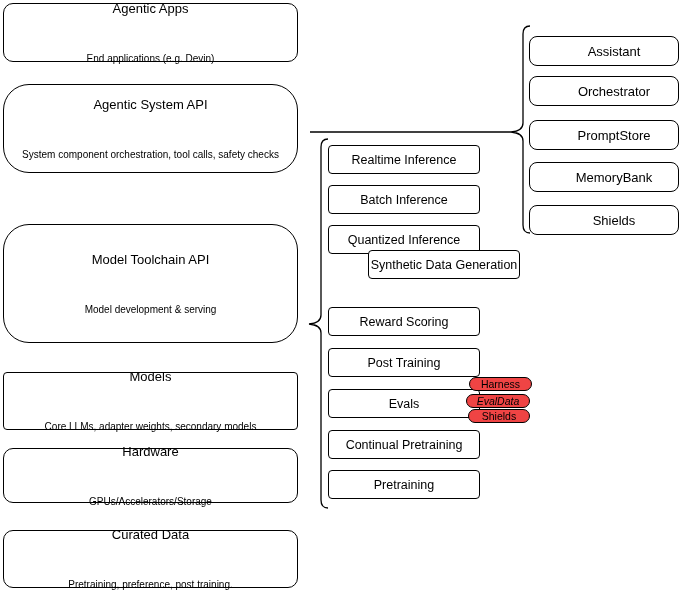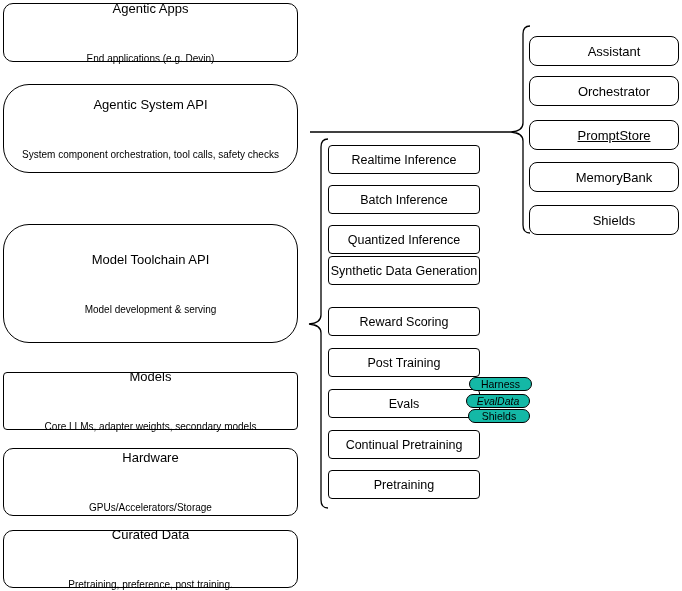--- a/index.html
+++ b/index.html
@@ -24,21 +24,21 @@
     gap:32px;
   }
   .lbox{left:3px;width:295px;}
   .lbox .title{font-size:13px;line-height:16px;}
   .lbox .sub{font-size:10px;line-height:13px;margin-top:3px;white-space:nowrap;}
   .mbox{left:328px;width:152px;height:29px;border-radius:4px;font-size:12.5px;white-space:nowrap;}
   .rbox{left:529px;width:150px;height:30px;border-radius:8px;font-size:13px;white-space:nowrap;padding-left:20px;}
   .pill{
     position:absolute;
     box-sizing:border-box;
-    background:#14b8a6;
+    background:#ef4444;
     border:1.3px solid #000;
     border-radius:8px;
     display:flex;align-items:center;justify-content:center;
     font-size:10.5px;
     white-space:nowrap;
     z-index:5;
   }
   .overlay{position:absolute;left:0;top:0;z-index:1;}
   .mbox,.rbox{z-index:2;}
   .lbox{z-index:2;}
@@ -67,40 +67,40 @@
   <div class="node lbox" style="top:224px;height:119px;border-radius:26px;">
     <div class="title">Model Toolchain API</div>
     <div class="sub">Model development &amp; serving</div>
   </div>
 
   <div class="node lbox" style="top:372px;height:58px;border-radius:4px;">
     <div class="title">Models</div>
     <div class="sub">Core LLMs, adapter weights, secondary models</div>
   </div>
 
-  <div class="node lbox" style="top:448px;height:68px;border-radius:10px;">
+  <div class="node lbox" style="top:448px;height:55px;border-radius:10px;">
     <div class="title">Hardware</div>
     <div class="sub">GPUs/Accelerators/Storage</div>
   </div>
 
   <div class="node lbox" style="top:530px;height:58px;border-radius:10px;">
     <div class="title">Curated Data</div>
     <div class="sub">Pretraining, preference, post training.</div>
   </div>
 
   <div class="node mbox" style="top:145px;">
     <span>Realtime Inference</span>
   </div>
   <div class="node mbox" style="top:185px;">
     <span>Batch Inference</span>
   </div>
   <div class="node mbox" style="top:225px;">
     <span>Quantized Inference</span>
   </div>
-  <div class="node mbox" style="top:256px;">
+  <div class="node mbox" style="top:250px;margin-left:40px;">
     <span>Synthetic Data Generation</span>
   </div>
   <div class="node mbox" style="top:348px;">
     <span>Post Training</span>
   </div>
   <div class="node mbox" style="top:307px;">
     <span>Reward Scoring</span>
   </div>
   <div class="node mbox" style="top:389px;">
     <span>Evals</span>
@@ -121,21 +121,21 @@
   <div class="pill" style="left:468px;top:409px;width:62px;height:14px;">
     <span>Shields</span>
   </div>
 
   <div class="node rbox" style="top:36px;">
     <span>Assistant</span>
   </div>
   <div class="node rbox" style="top:76px;">
     <span>Orchestrator</span>
   </div>
-  <div class="node rbox" style="top:120px;text-decoration:underline;">
+  <div class="node rbox" style="top:120px;">
     <span>PromptStore</span>
   </div>
   <div class="node rbox" style="top:162px;">
     <span>MemoryBank</span>
   </div>
   <div class="node rbox" style="top:205px;">
     <span>Shields</span>
   </div>
 
 </div>

